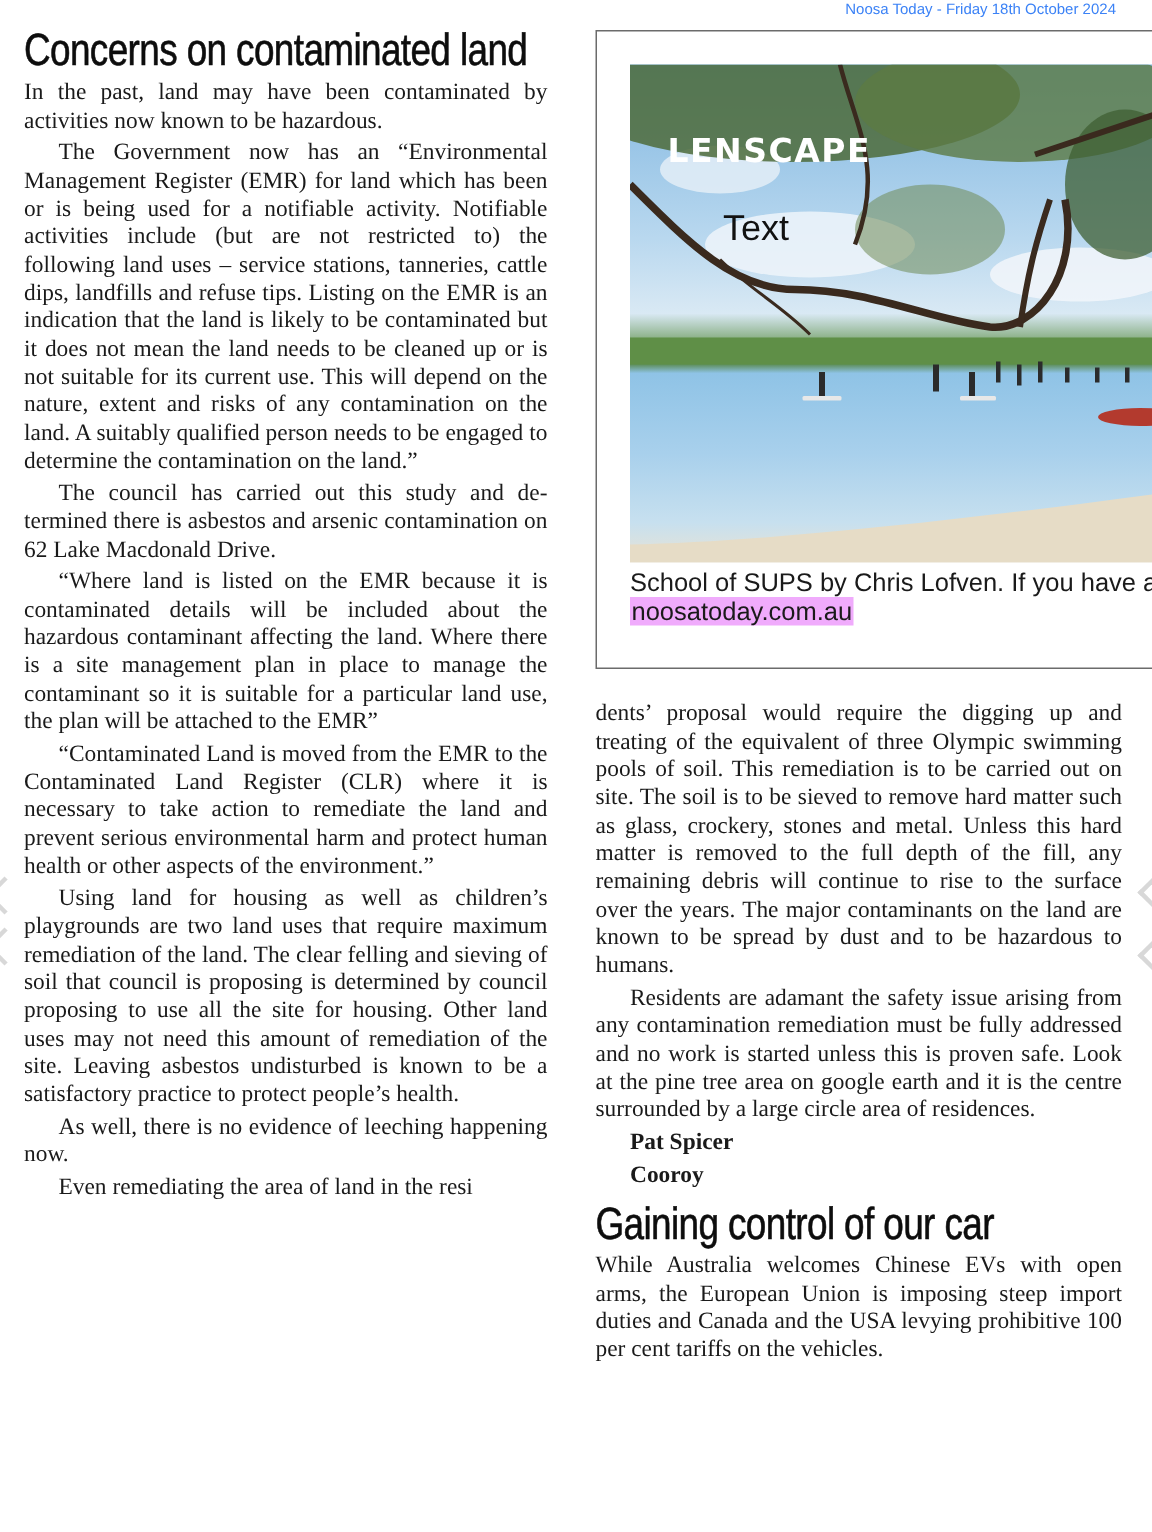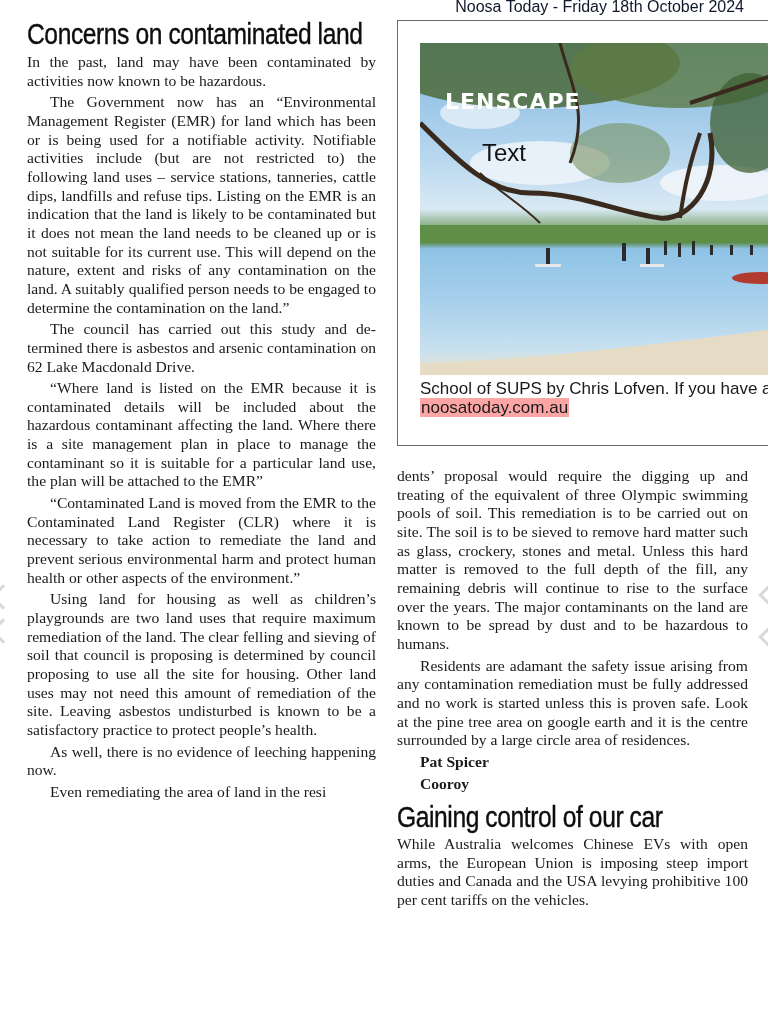--- a/index.html
+++ b/index.html
@@ -5,30 +5,30 @@
     html, body { margin: 0; padding: 0; }
     body {
       width: 768px; height: 1021px; overflow: hidden;
       background: #ffffff; position: relative;
       font-family: "DejaVu Serif", "Liberation Serif", serif;
       color: #1a1a1a;
     }
     .page-header {
       position: absolute; top: 0; right: 24px;
       font-family: "Liberation Sans", sans-serif;
-      font-size: 16px; color: #0f172a;
+      font-size: 10px; color: #3b82f6;
       line-height: 14px;
     }
     .col {
       position: absolute;
       font-family: "Liberation Serif", serif;
       font-size: 15.6px; line-height: 18.65px;
       text-align: justify; hyphens: manual;
     }
-    .col-left { left: 27px; top: 18px; width: 349px; }
+    .col-left { left: 16px; top: 18px; width: 349px; }
     .col-right { left: 397px; top: 467px; width: 351px; }
     .col p { margin: 0 0 3px 0; text-indent: 23px; }
     .col p.first { text-indent: 0; }
     .headline {
       font-family: "Liberation Sans", sans-serif;
       font-stretch: condensed;
       font-weight: 400;
       color: #0d0d0d;
       margin: 0;
       letter-spacing: -0.5px;
@@ -69,21 +69,21 @@
       position: absolute; left: 62px; top: 96px;
       font-family: "Liberation Sans", sans-serif;
       font-size: 24px; color: #111;
     }
     .caption {
       position: absolute; left: 22px; top: 358px;
       font-family: "Liberation Sans", sans-serif;
       font-size: 17px; line-height: 19px; color: #1a1a1a;
       white-space: nowrap;
     }
-    .caption .link { background: #fca5a5; padding: 0 1px; }
+    .caption .link { background: #f0abfc; padding: 0 1px; }
     .nav-arrow {
       position: absolute; width: 18px; height: 18px;
       border-left: 3px solid #d8d8d8; border-bottom: 3px solid #d8d8d8;
       transform: rotate(45deg); box-sizing: border-box;
       background: transparent;
     }
     .nav-left-1 { left: -6px; top: 588px; }
     .nav-left-2 { left: -6px; top: 622px; }
     .nav-right-1 { left: 762px; top: 586px; }
     .nav-right-2 { left: 762px; top: 628px; }

